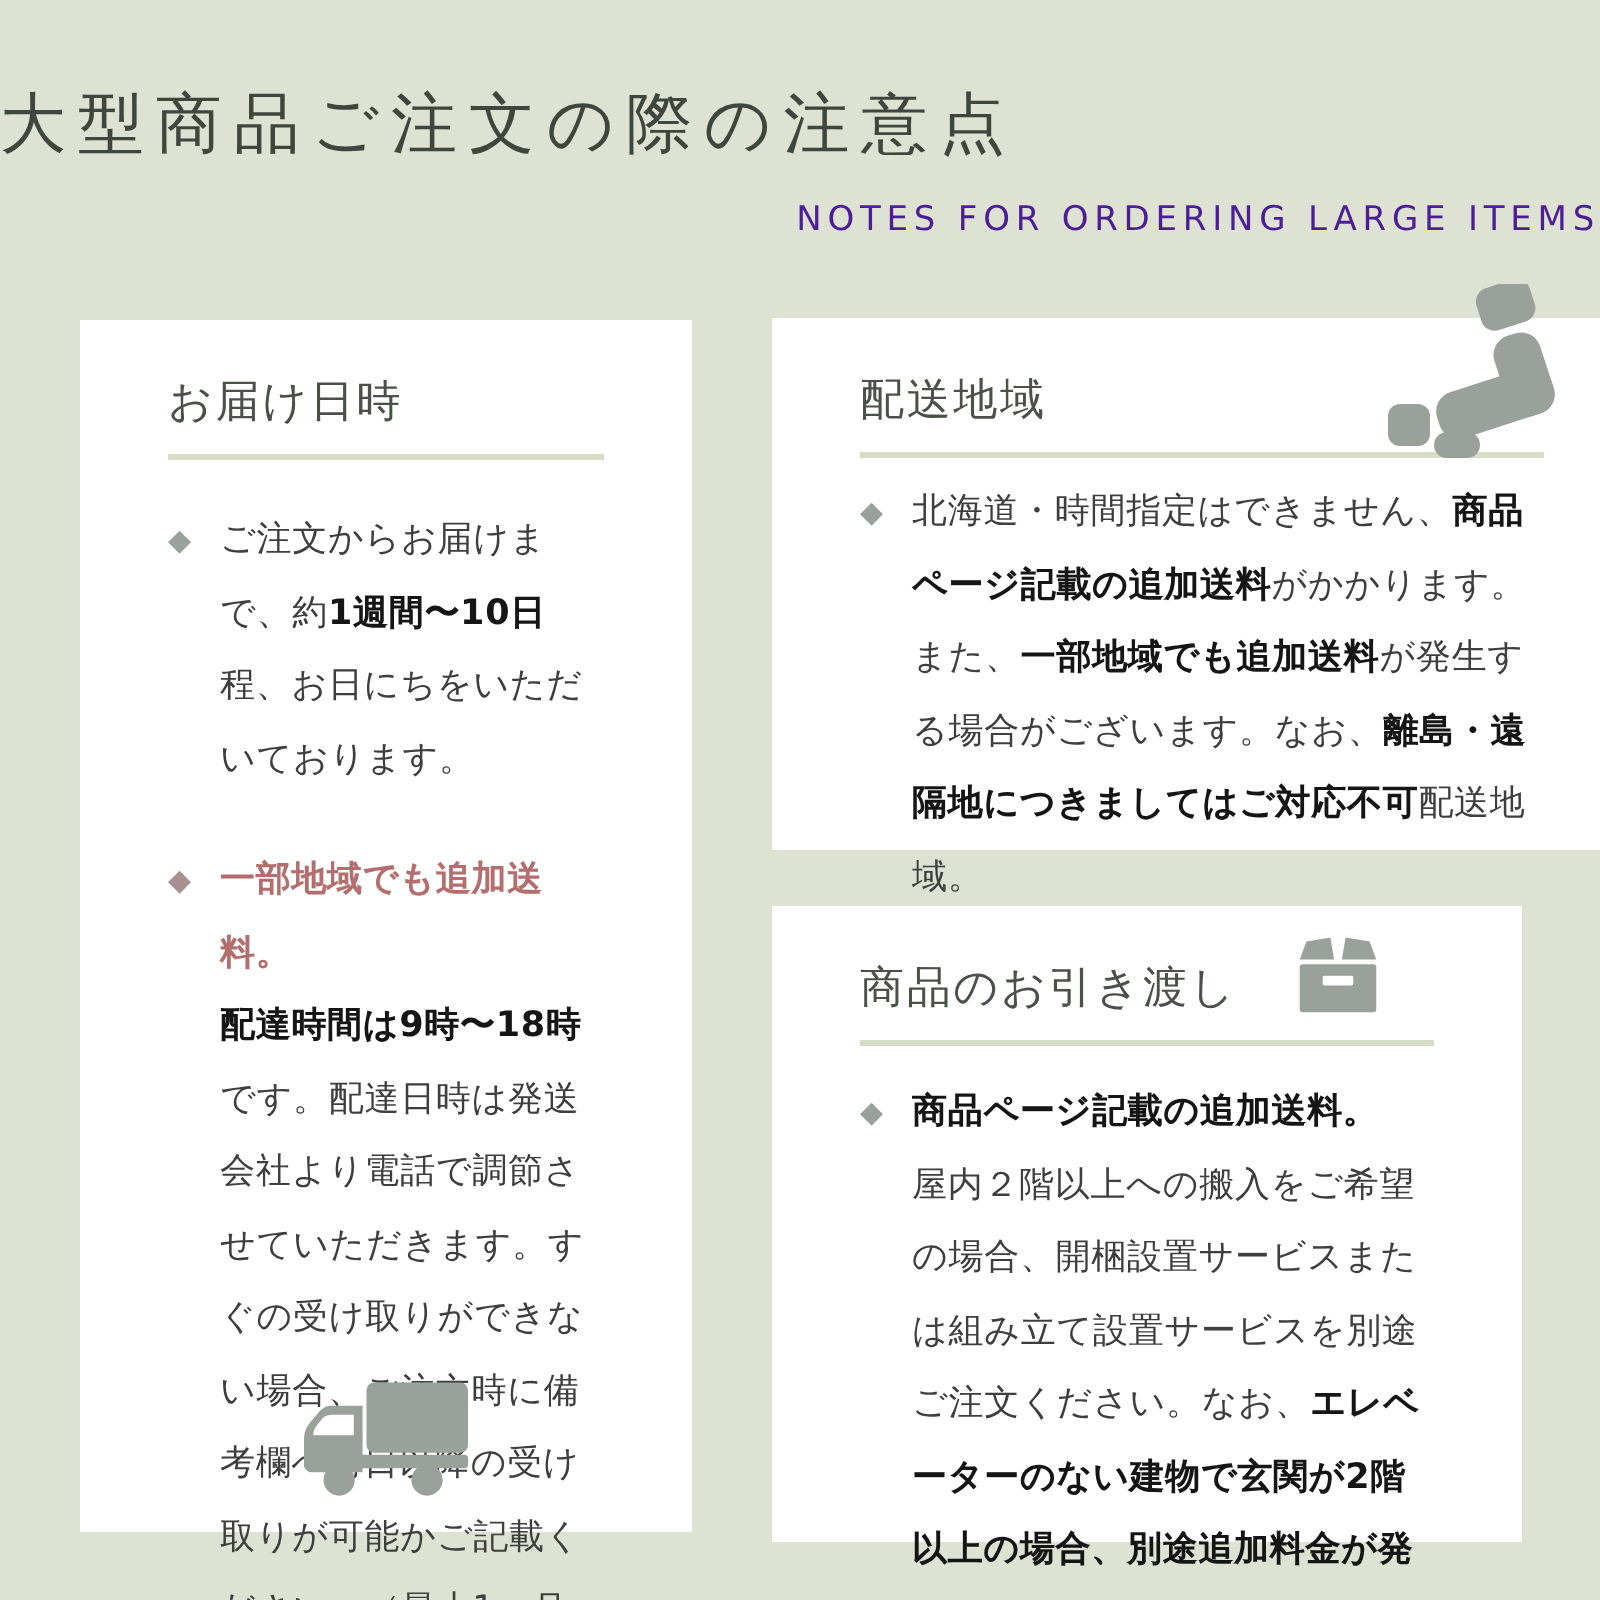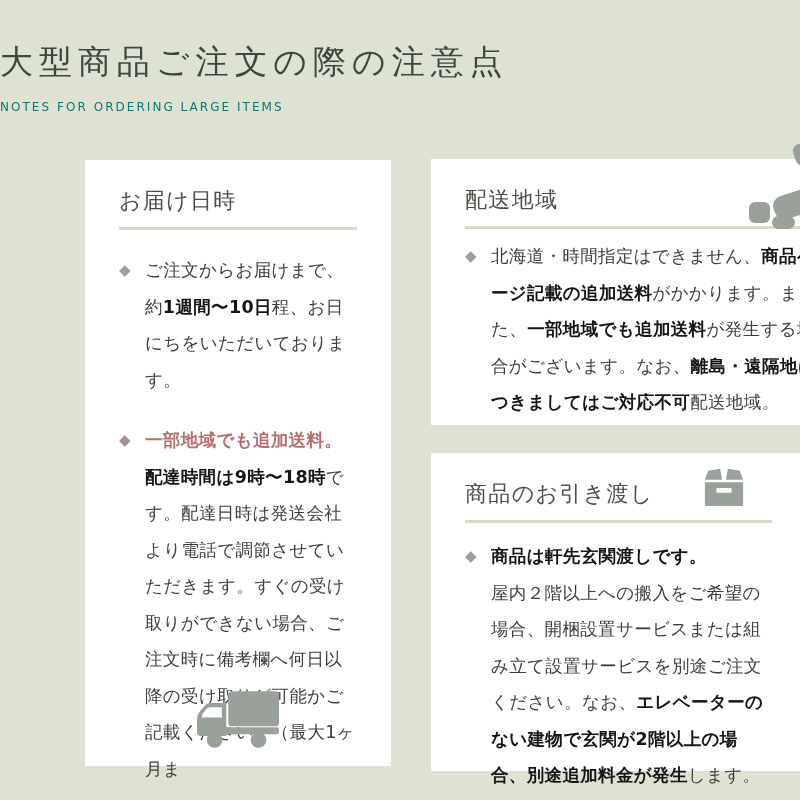--- a/index.html
+++ b/index.html
@@ -13,29 +13,29 @@
 
   
   .title{
     position:absolute;top:40px;left:0;width:100%;
     margin:0;text-align:left;
     font-size:33px;font-weight:400;letter-spacing:0.18em;
     color:#3e463e;white-space:nowrap;
   }
   .subtitle{
     position:absolute;top:100px;left:0;width:100%;
-    text-align:left;
-    font-size:12px;letter-spacing:0.17em;
-    color:#0f766e;
+    text-align:right;
+    font-size:17px;letter-spacing:0.17em;
+    color:#4c1d95;
   }
 
   
   .card{
     position:absolute;background:#ffffff;
-    box-sizing:border-box;padding:26px 34px;margin-left:45px;
+    box-sizing:border-box;padding:26px 44px;
   }
   #card-delivery{left:40px;top:160px;width:306px;height:606px;}
   #card-region{left:386px;top:159px;width:430px;height:266px;}
   #card-handover{left:386px;top:453px;width:375px;height:318px;}
 
   .heading-row{
     position:relative;
     border-bottom:3px solid #d6ddc5;
     padding-bottom:11px;
   }
@@ -143,17 +143,17 @@
           <polygon points="3,14.5 21,14.5 19,3 6.5,5"></polygon>
           <polygon points="25,14.5 43,14.5 39.5,5 27,3"></polygon>
           <rect x="3" y="17" width="40" height="25" rx="1.5"></rect>
           <rect x="15" y="23" width="16" height="5" rx="1" fill="#ffffff"></rect>
         </svg>
       </div>
     </div>
 
     <div class="note note-handover-1">
       <span class="bullet">◆</span>
-      <p class="note-body"><span class="seg-bold">商品は軒先玄関渡しです。</span><br><span>屋内２階以上への搬入をご希望の場合、開梱設置サービスまたは組み立て設置サービスを別途ご注文ください。なお、</span><span class="seg-bold">エレベーターのない建物で玄関が2階以上の場合、別途追加料金が発生</span><span>します。</span></p>
+      <p class="note-body"><span class="seg-bold">商品ページ記載の追加送料。</span><br><span>屋内２階以上への搬入をご希望の場合、開梱設置サービスまたは組み立て設置サービスを別途ご注文ください。なお、</span><span class="seg-bold">エレベーターのない建物で玄関が2階以上の場合、別途追加料金が発生</span><span>します。</span></p>
     </div>
   </section>
 
 </div>
 
 </body></html>

